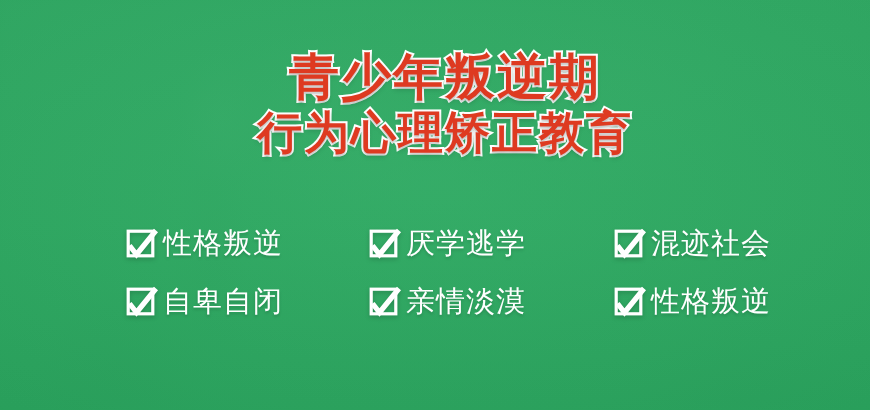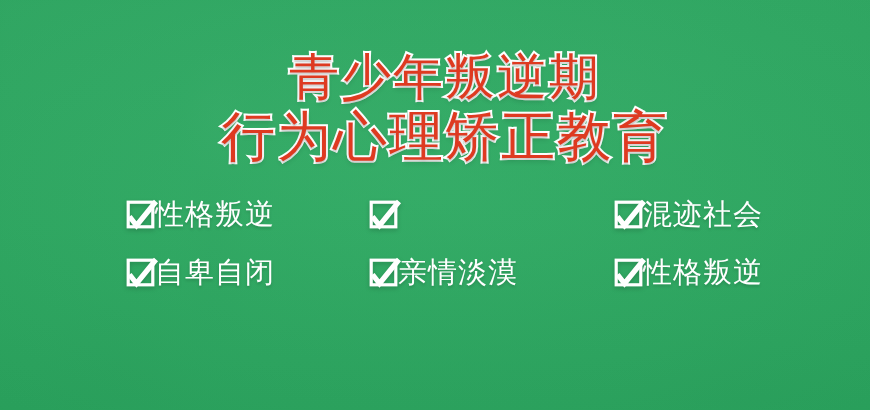--- a/index.html
+++ b/index.html
@@ -49,48 +49,49 @@
     position: absolute;
     top: 52px;
     left: 0;
     width: 870px;
     text-align: center;
     z-index: 5;
   }
   .headline .hl-line {
     display: block;
     font-family: "DejaVu Sans", "Liberation Sans", sans-serif;
-    font-weight: normal;
+    font-weight: bold;
     color: #de3a21;
     letter-spacing: 2px;
     line-height: 1.0;
     -webkit-text-stroke: 4px #ffffff;
     paint-order: stroke fill;
     text-shadow:
        0 2px 0 rgba(0,0,0,0.10),
        0 3px 5px rgba(0,0,0,0.16);
     margin-left: 20px;
   }
   .headline .hl-line-1 { font-size: 50px; }
-  .headline .hl-line-2 { font-size: 54px; margin-top: 8px; }
+  .headline .hl-line-2 { font-size: 45px; margin-top: 8px; }
 
   
   .checklist {
     position: absolute;
     top: 200px;
     left: 126px;
     width: 620px;
     display: grid;
     grid-template-columns: 243px 245px 1fr;
     grid-auto-rows: 58px;
     z-index: 5;
   }
   .check-item {
     display: flex;
-    align-items: flex-start;
+    align-items: flex-end;
+    gap: 8px;
   }
   .check-box {
     position: relative;
     width: 29px;
     height: 29px;
     flex: 0 0 29px;
     filter: drop-shadow(0 2px 2px rgba(0,0,0,0.18));
   }
   .check-box svg { display: block; overflow: visible; }
   .check-label {
@@ -129,20 +130,21 @@
       <span class="check-label">性格叛逆</span>
     </div>
 
     <div class="check-item">
       <span class="check-box">
         <svg width="29" height="29" viewBox="0 0 29 29">
           <rect x="2.2" y="2.2" width="24.6" height="24.6" fill="none" stroke="#ffffff" stroke-width="3.2"></rect>
           <path d="M3.5 16.5 L10.5 25.5 L30 1.5" fill="none" stroke="#ffffff" stroke-width="5.2" stroke-linecap="butt" stroke-linejoin="miter"></path>
         </svg>
       </span>
+      <span class="check-label">厌学逃学</span>
     </div>
 
     <div class="check-item">
       <span class="check-box">
         <svg width="29" height="29" viewBox="0 0 29 29">
           <rect x="2.2" y="2.2" width="24.6" height="24.6" fill="none" stroke="#ffffff" stroke-width="3.2"></rect>
           <path d="M3.5 16.5 L10.5 25.5 L30 1.5" fill="none" stroke="#ffffff" stroke-width="5.2" stroke-linecap="butt" stroke-linejoin="miter"></path>
         </svg>
       </span>
       <span class="check-label">混迹社会</span>

